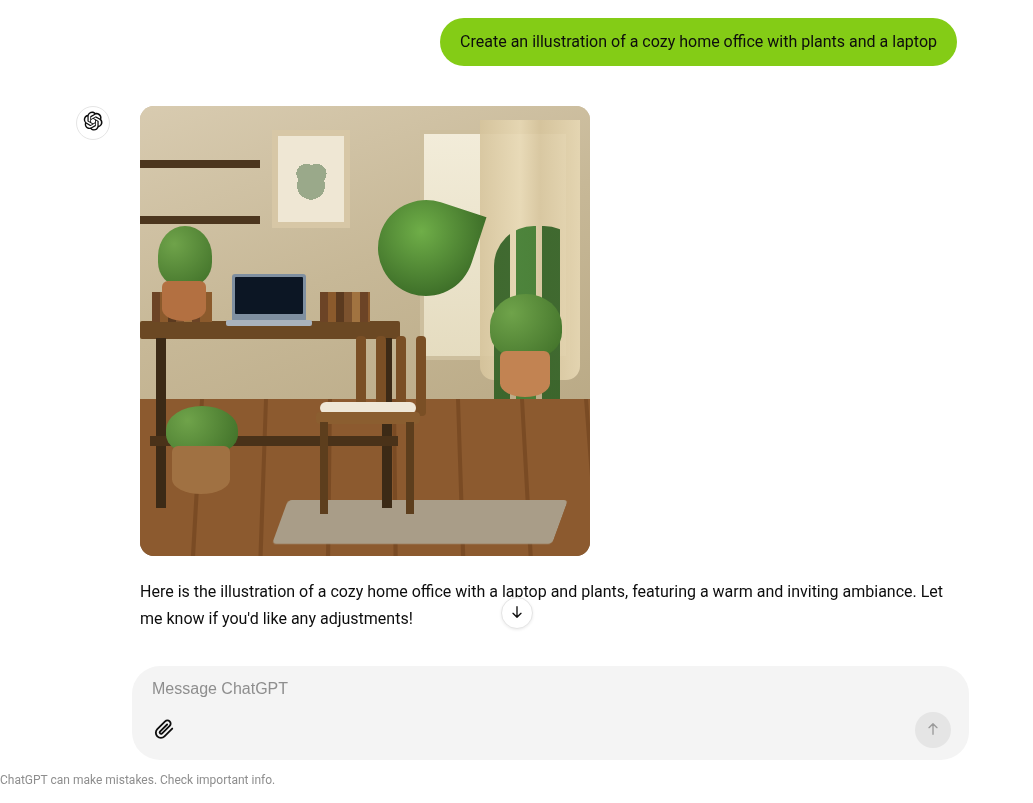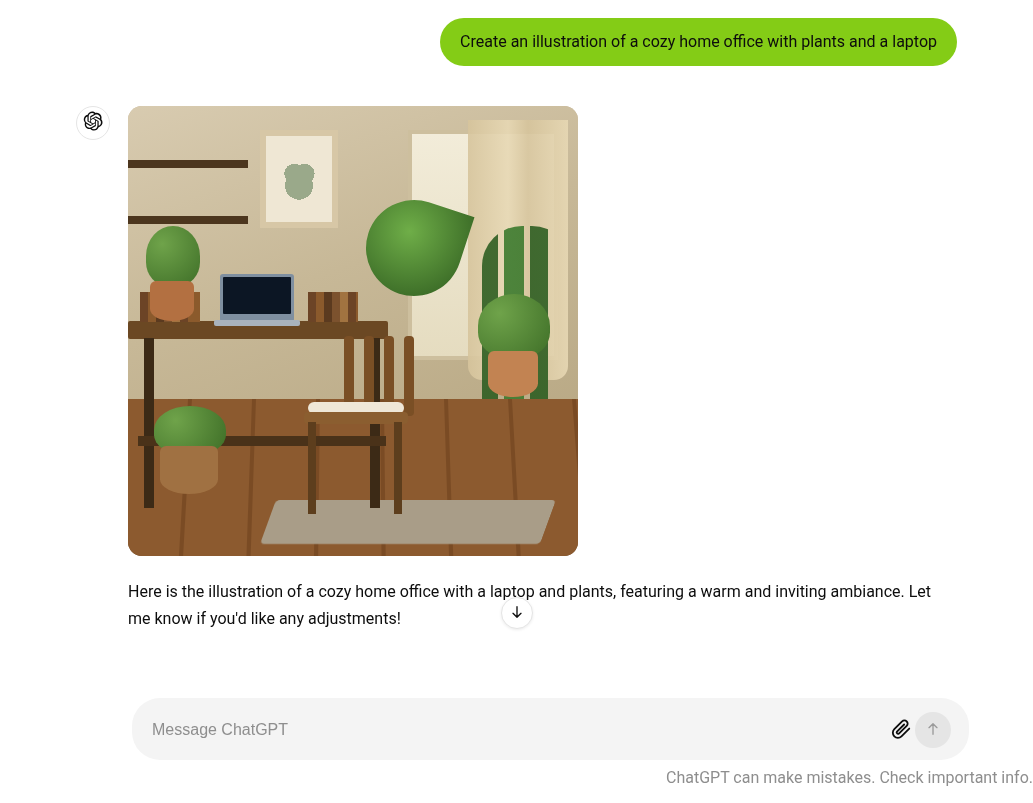--- a/index.html
+++ b/index.html
@@ -31,21 +31,21 @@
       background: #84cc16;
       border-radius: 24px;
       padding: 12px 20px;
       max-width: 600px;
       font-size: 16px;
       line-height: 1.5;
       color: #0d0d0d;
     }
     .assistant-row {
       display: flex;
-      gap: 18px;
+      gap: 30px;
       align-items: flex-start;
       margin-bottom: 20px;
     }
     .avatar {
       width: 34px;
       height: 34px;
       border-radius: 50%;
       border: 1px solid #e5e5e5;
       display: flex;
       align-items: center;
@@ -264,21 +264,22 @@
     }
     .input-area {
       position: absolute;
       bottom: 43px;
       left: 132px;
       right: 64px;
       background: #f4f4f4;
       border-radius: 28px;
       padding: 14px 18px 12px 18px;
       display: flex;
-      flex-direction: row;
+      flex-direction: column;
+      gap: 14px;
     }
     .input-text {
       color: #8e8e8e;
       font-size: 16px;
       padding-left: 2px;
       border:none;
       background:transparent;
       outline:none;
       width:100%;
     }
@@ -308,22 +309,22 @@
       align-items: center;
       justify-content: center;
       cursor: pointer;
       border:none;
     }
     .disclaimer {
       position: absolute;
       bottom: 16px;
       left: 0;
       right: 0;
-      text-align: right;
-      font-size: 16px;
+      text-align: left;
+      font-size: 12px;
       color: #8e8e8e;
     }
   </style>
 </head>
 <body>
 
 <div class="chat-container">
   <div class="user-msg-row">
     <div class="user-bubble">
       <span>Create an illustration of a cozy home office with plants and a laptop</span>

